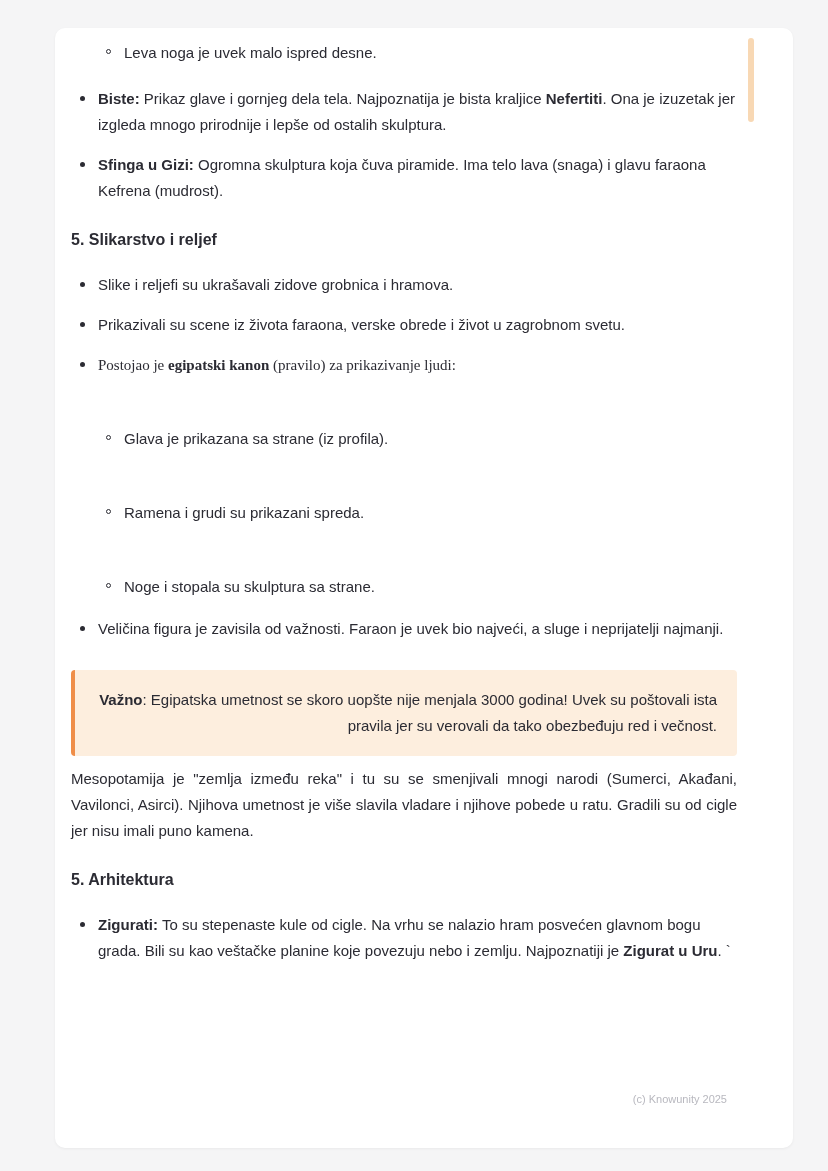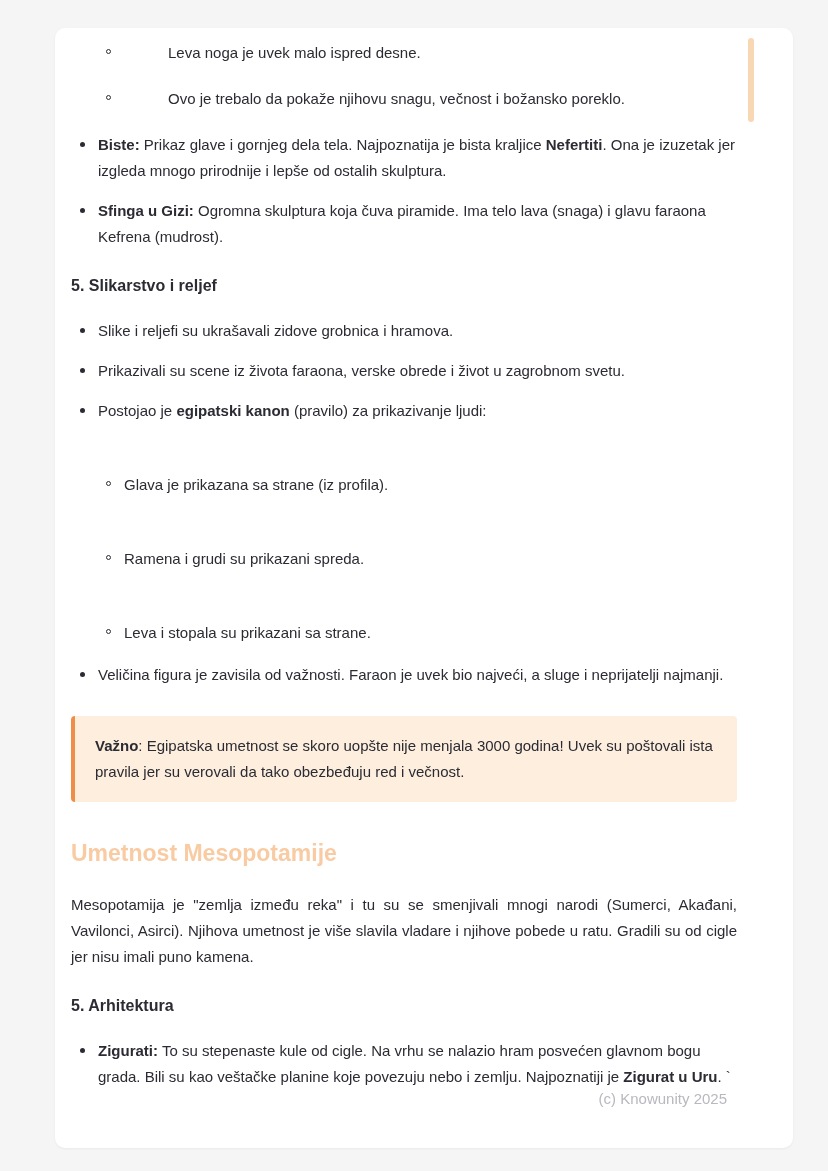--- a/index.html
+++ b/index.html
@@ -29,21 +29,21 @@
     flex:0 0 5px;
     width:5px; height:5px;
     border-radius:50%;
     margin:10px 13px 0 9px;
   }
   .bullet.disc { background:var(--text-dark, #2b2b33); }
   .bullet.circle { background:transparent; border:1.3px solid var(--text-dark, #2b2b33); margin-top:9px; }
   .txt { flex:1 1 auto; }
   .sub { margin-left:26px; }
   .top-sublist { margin-bottom:18px; }
-  .top-sublist .li { margin-bottom:20px;gap:44px; }
+  .top-sublist .li { margin-bottom:20px; }
   .canon-sublist { margin-top:16px; margin-bottom:2px; }
   .canon-sublist .li { margin-bottom:16px;margin-top:48px; }
   h3.h-bold {
     font-size:16px;
     font-weight:700;
     margin:24px 0 20px 0;
     line-height:24px;
   }
   h2.h-orange {
     font-size:23px;
@@ -53,25 +53,26 @@
     line-height:30px;
   }
   p.body-p { margin-bottom:20px; }
   .just { text-align:justify; }
   .callout {
     background:var(--callout-bg, #fdeede);
     border-left:4px solid var(--accent-orange, #ef8e49);
     border-radius:4px;
     padding:17px 20px;
     margin:28px 0 10px 0;
+    text-align:right;
   }
   .footer {
     position:absolute;
     right:10px; bottom:26px;
-    font-size:15px;
+    font-size:11px;
     line-height:14px;
     color:#b8b8bf;
   }
   .scroll-thumb {
     position:absolute;
     left:748px; top:38px;
     width:6px; height:84px;
     border-radius:3px;
     background:var(--scroll-thumb, #f8d8b4);
   }
@@ -80,24 +81,20 @@
 </head>
 <body>
 
 <div class="page-card">
   <div class="content">
 
     <ul class="sub top-sublist">
       <li class="li">
         <span class="bullet circle"></span>
         <p class="txt"><span>Leva noga je uvek malo ispred desne.</span></p>
-      </li>
-      <li class="li">
-        <span class="bullet circle"></span>
-        <p class="txt"><span>Ovo je trebalo da pokaže njihovu snagu, večnost i božansko poreklo.</span></p>
       </li>
     </ul>
 
     <ul>
       <li class="li">
         <span class="bullet disc"></span>
         <p class="txt"><strong>Biste:</strong><span> Prikaz glave i gornjeg dela tela. Najpoznatija je bista kraljice </span><strong>Nefertiti</strong><span>. Ona je izuzetak jer izgleda mnogo prirodnije i lepše od ostalih skulptura.</span></p>
       </li>
       <li class="li">
         <span class="bullet disc"></span>
@@ -109,53 +106,52 @@
 
     <ul>
       <li class="li">
         <span class="bullet disc"></span>
         <p class="txt"><span>Slike i reljefi su ukrašavali zidove grobnica i hramova.</span></p>
       </li>
       <li class="li">
         <span class="bullet disc"></span>
         <p class="txt"><span>Prikazivali su scene iz života faraona, verske obrede i život u zagrobnom svetu.</span></p>
       </li>
-      <li class="li" style="margin-bottom:7px;">
+      <li class="li" style="margin-bottom:7px;font-family:Liberation Serif, serif;">
         <span class="bullet disc"></span>
         <p class="txt"><span>Postojao je </span><strong>egipatski kanon</strong><span> (pravilo) za prikazivanje ljudi:</span></p>
       </li>
     </ul>
 
     <ul class="sub canon-sublist">
       <li class="li">
         <span class="bullet circle"></span>
         <p class="txt"><span>Glava je prikazana sa strane (iz profila).</span></p>
       </li>
       <li class="li">
         <span class="bullet circle"></span>
         <p class="txt"><span>Ramena i grudi su prikazani spreda.</span></p>
       </li>
       <li class="li">
         <span class="bullet circle"></span>
-        <p class="txt"><span>Leva i stopala su prikazani sa strane.</span></p>
+        <p class="txt"><span>Noge i stopala su skulptura sa strane.</span></p>
       </li>
     </ul>
 
     <ul>
       <li class="li">
         <span class="bullet disc"></span>
         <p class="txt"><span>Veličina figura je zavisila od važnosti. Faraon je uvek bio najveći, a sluge i neprijatelji najmanji.</span></p>
       </li>
     </ul>
 
     <div class="callout">
       <p class="txt"><strong>Važno</strong><span>: Egipatska umetnost se skoro uopšte nije menjala 3000 godina! Uvek su poštovali ista pravila jer su verovali da tako obezbeđuju red i večnost.</span></p>
     </div>
 
-    <h2 class="h-orange">Umetnost Mesopotamije</h2>
 
     <p class="body-p just">Mesopotamija je "zemlja između reka" i tu su se smenjivali mnogi narodi (Sumerci, Akađani, Vavilonci, Asirci). Njihova umetnost je više slavila vladare i njihove pobede u ratu. Gradili su od cigle jer nisu imali puno kamena.</p>
 
     <h3 class="h-bold">5. Arhitektura</h3>
 
     <ul>
       <li class="li">
         <span class="bullet disc"></span>
         <p class="txt"><strong>Zigurati:</strong><span> To su stepenaste kule od cigle. Na vrhu se nalazio hram posvećen glavnom bogu grada. Bili su kao veštačke planine koje povezuju nebo i zemlju. Najpoznatiji je </span><strong>Zigurat u Uru</strong><span>. `</span></p>
       </li>

